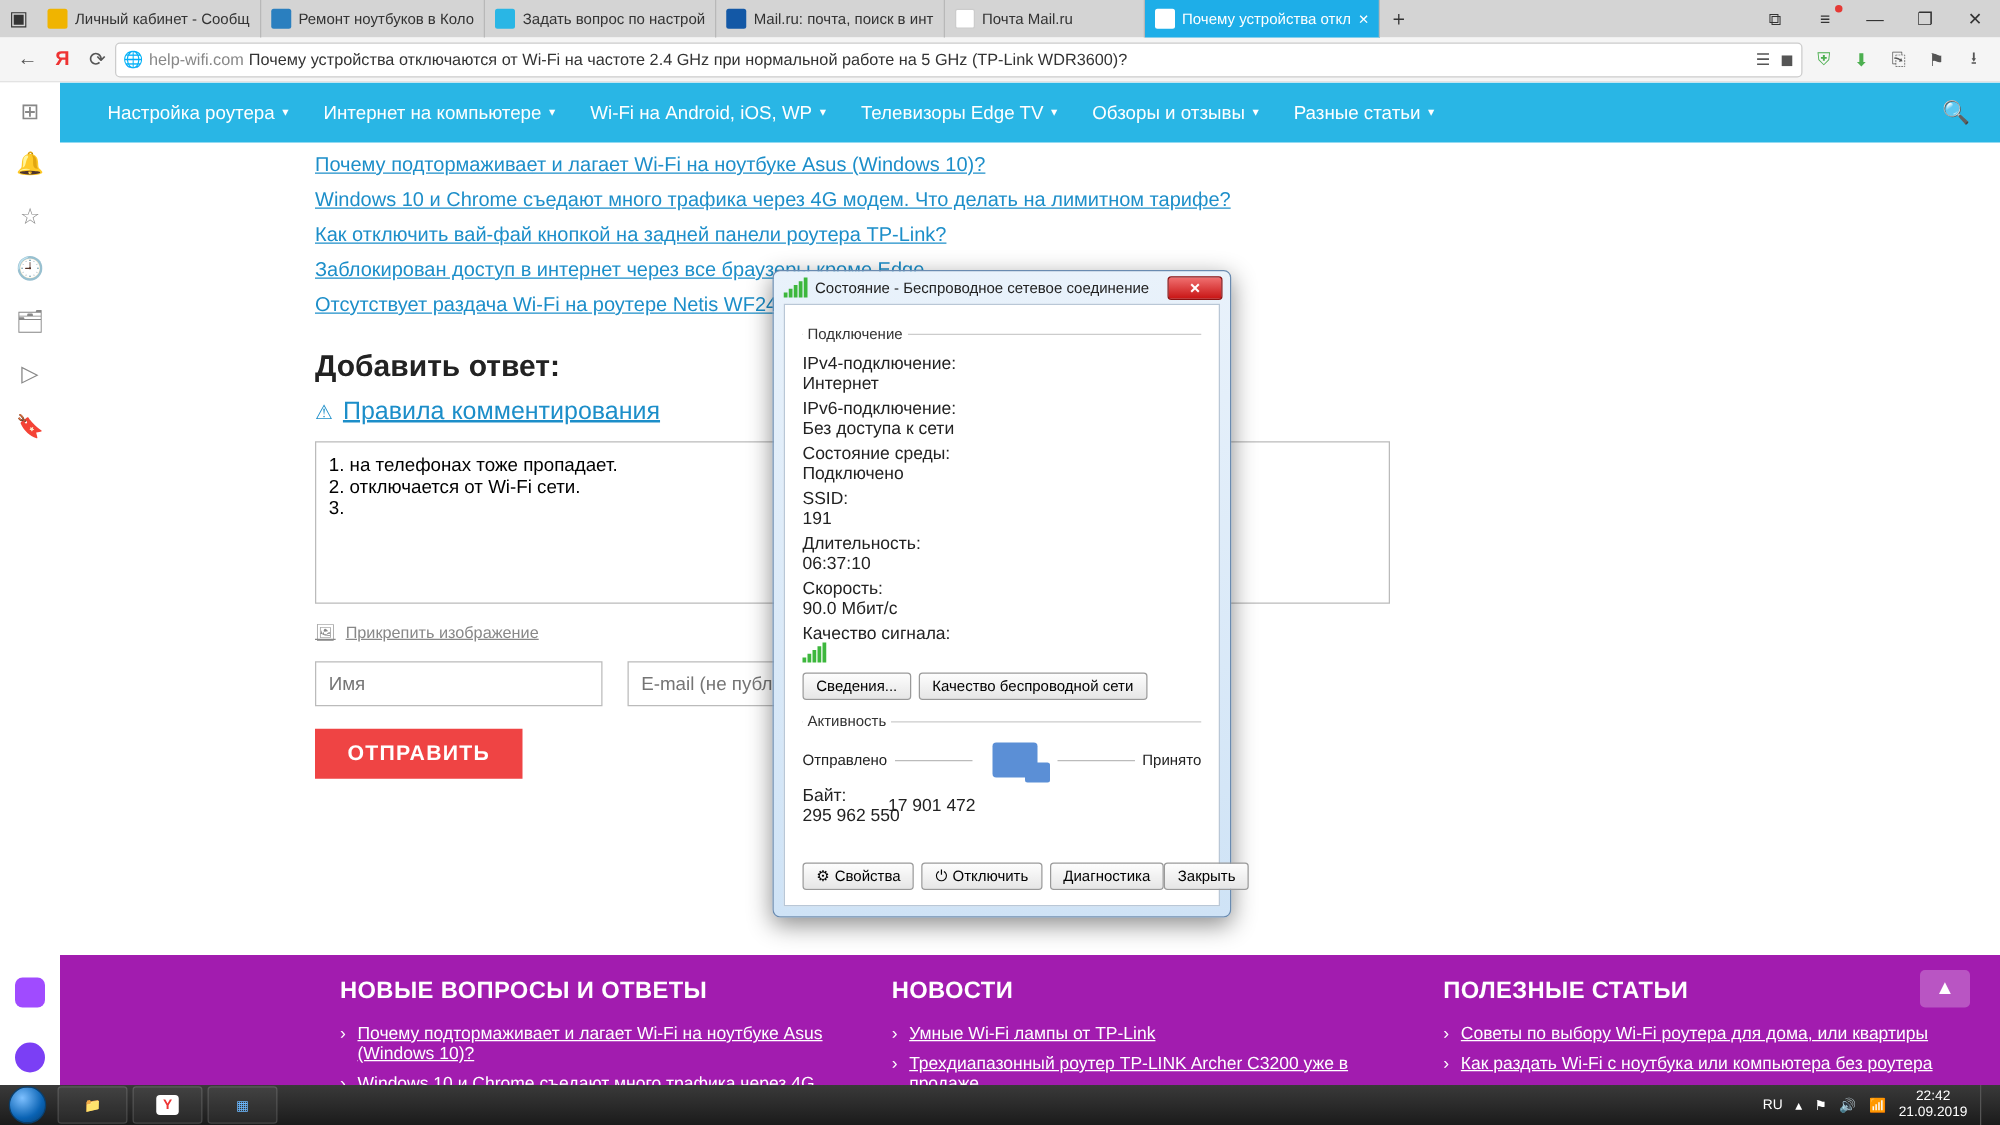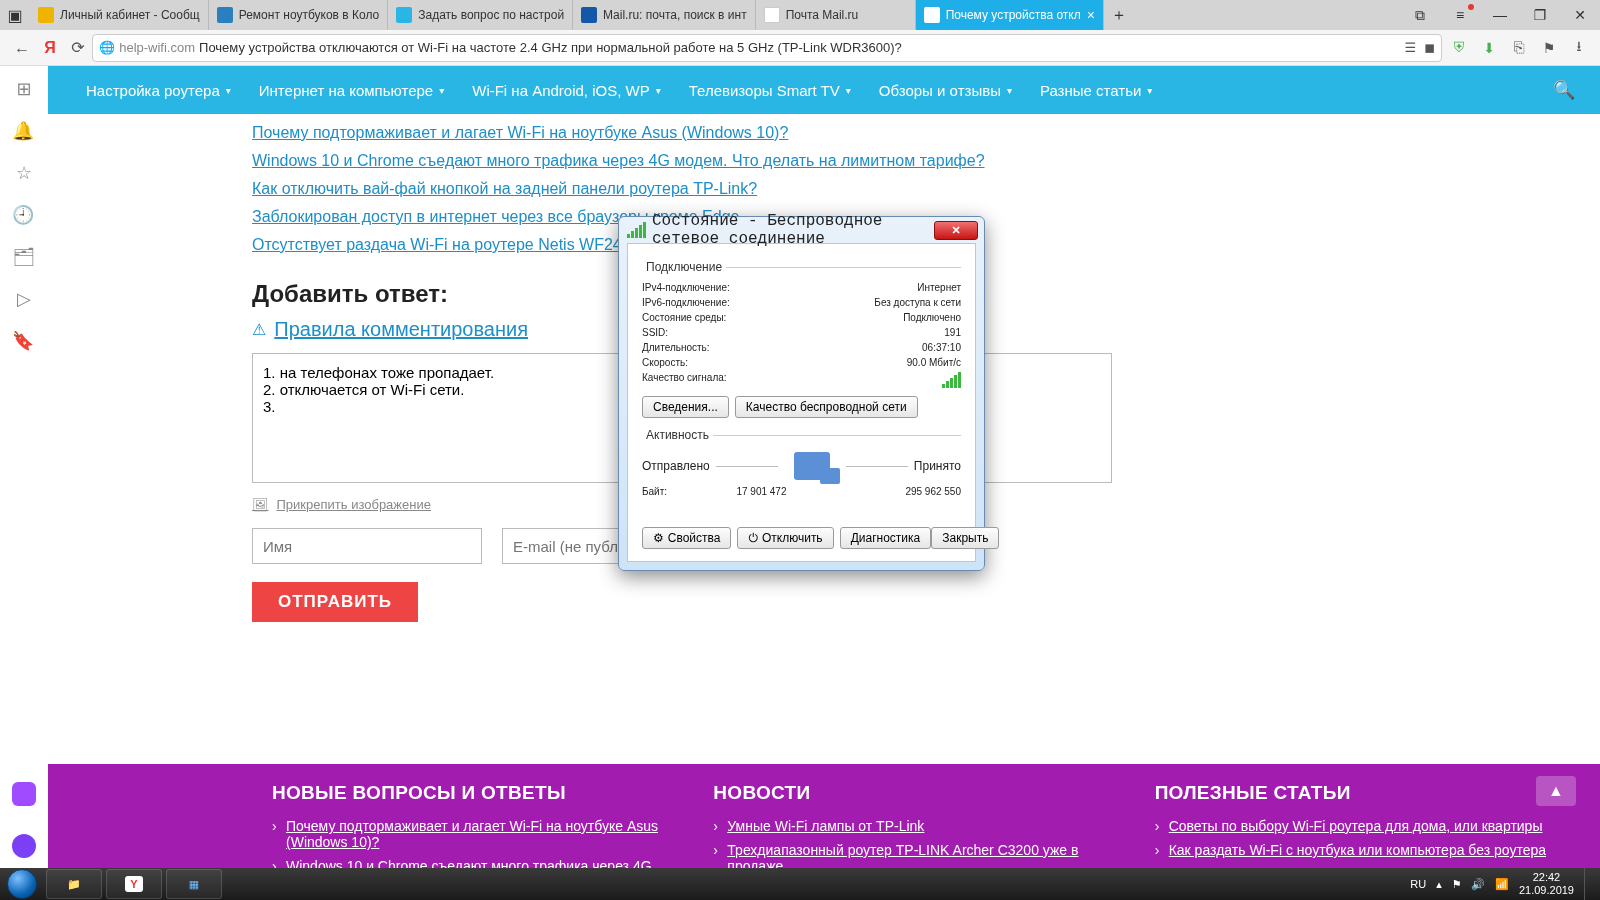--- a/index.html
+++ b/index.html
@@ -49,29 +49,29 @@
 .footer .col:nth-child(2){ padding-left:20px; }
 .footer .col:nth-child(3){ padding-left:20px; }
 .footer h3 { font-size:19px; font-weight:700; margin-bottom:14px; letter-spacing:.3px; }
 .footer li { list-style:none; font-size:14px; text-decoration:underline; margin:8px 0; position:relative; padding-left:14px; }
 .footer li::before { content:"›"; position:absolute; left:0; top:0; }
 .footer .totop { position:absolute; right:24px; top:12px; width:40px; height:30px; background:rgba(255,255,255,.25); border-radius:4px; display:flex; align-items:center; justify-content:center; font-size:16px; }
 
 
 .win7 { position:absolute; left:618px; top:216px; width:367px; background:linear-gradient(#e9f2fb,#cfe3f6); border:1px solid #6a8bb0; border-radius:6px; box-shadow:0 6px 20px rgba(0,0,0,.45); font-size:12px; color:#222; }
 .win7 .titlebar { height:26px; display:flex; align-items:center; padding:0 6px; }
-.win7 .titlebar .ti { margin-left:6px; flex:1; font-size:16px; color:#222;font-family:Liberation Mono, monospace; }
+.win7 .titlebar .ti { margin-left:6px; flex:1; font-size:12px; color:#222; }
 .win7 .titlebar .xbtn { width:44px; height:19px; background:linear-gradient(#f07070,#c81414); border:1px solid #8a1010; border-radius:3px; color:#fff; display:flex; align-items:center; justify-content:center; font-size:11px; font-weight:bold; }
 .win7 .body { margin:0 8px 8px; background:#fff; border:1px solid #b9c7d6; }
 .win7 .tabs { display:flex; border-bottom:1px solid #b9c7d6; background:#f4f4f4; padding:4px 4px 0; }
 .win7 .tabs .t { background:#fff; border:1px solid #b9c7d6; border-bottom:none; padding:3px 12px; font-size:12px; border-radius:3px 3px 0 0; }
 .win7 .panel { padding:10px 14px; }
 .win7 fieldset { border:none; border-top:1px solid #ccc; margin:6px 0 10px; padding:6px 0 0; }
 .win7 legend { padding:0 4px; color:#333; font-size:12px;margin-top:24px; }
-.win7 .row { display:flex; justify-content:space-between; font-size:10px; padding:2px 0; }
+.win7 .row { display:flex; justify-content:center; font-size:14px; padding:2px 0;flex-direction:column; }
 .win7 .bars { display:inline-flex; align-items:flex-end; gap:1px; height:16px; }
 .win7 .bars span { width:3px; background:#3db73d; }
 .win7 .btns { display:flex; gap:6px; margin-top:6px; }
 .win7 button.wb { background:linear-gradient(#fdfdfd,#e6e6e6); border:1px solid #9a9a9a; border-radius:3px; padding:3px 10px; font-size:12px; }
 .win7 .activity { display:flex; align-items:center; justify-content:space-between; padding:4px 0;}
 .win7 .pcs { width:36px; height:28px; background:#5b8fd6; border-radius:3px; position:relative; margin:0 10px;}
 .win7 .pcs::after{ content:""; position:absolute; right:-10px; bottom:-4px; width:20px; height:16px; background:#5b8fd6; border-radius:2px;}
 .win7 .dlgfoot { padding:8px 14px 12px; display:flex; }
 .win7 .dlgfoot .gbtn { display:flex; align-items:center; gap:4px; }
 
@@ -164,21 +164,21 @@
       </div>
     <div class="item">
         <span>Интернет на компьютере</span>
         <span class="chev">▾</span>
       </div>
     <div class="item">
         <span>Wi-Fi на Android, iOS, WP</span>
         <span class="chev">▾</span>
       </div>
     <div class="item">
-        <span>Телевизоры Smart TV</span>
+        <span>Телевизоры Edge TV</span>
         <span class="chev">▾</span>
       </div>
     <div class="item">
         <span>Обзоры и отзывы</span>
         <span class="chev">▾</span>
       </div>
     <div class="item">
         <span>Разные статьи</span>
         <span class="chev">▾</span>
       </div>

